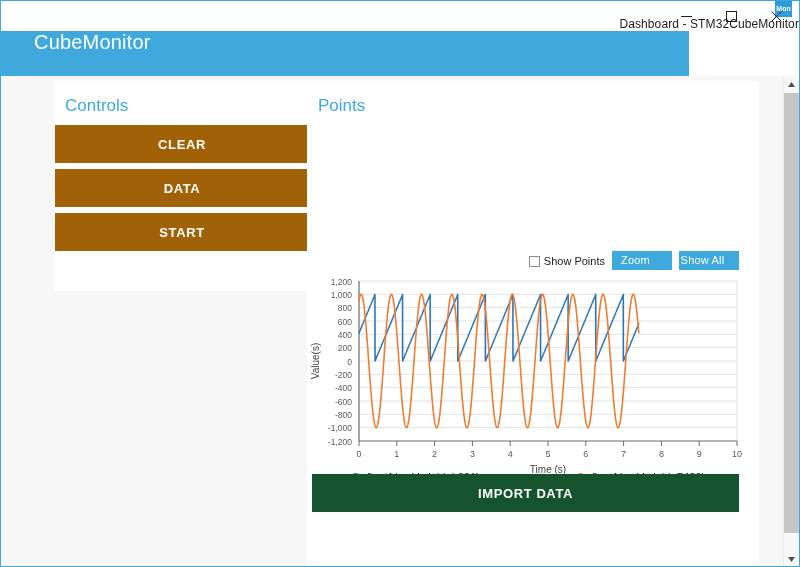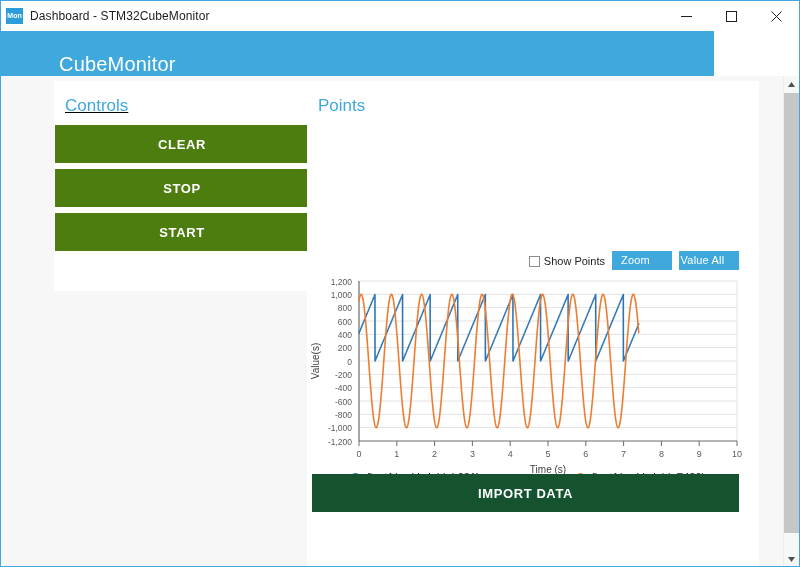--- a/index.html
+++ b/index.html
@@ -17,21 +17,21 @@
     box-sizing: border-box;
     border: 1px solid #3fa9dd;
     background: #ffffff;
     overflow: hidden;
   }
   
   .titlebar {
     position: absolute; left: 0; top: 0;
     width: 798px; height: 30px;
     background: #ffffff;
-    display: flex; align-items: center;
+    display: flex; align-items: flex-end; flex-direction: column;
   }
   .app-icon {
     width: 17px; height: 16px;
     margin-left: 5px; margin-right: 7px;
     background: #2d9cdb;
     color: #ffffff;
     font-size: 7px; line-height: 16px;
     text-align: center;
     font-weight: bold;
     overflow: hidden;
@@ -49,53 +49,53 @@
   .winbtn {
     width: 45px; height: 30px;
     display: flex; align-items: center; justify-content: center;
     color: #202020;
   }
   
   .appheader {
     position: absolute; left: 0; top: 30px;
     width: 688px; height: 45px;
     background: #3fa9dd;
-    display: flex; align-items: flex-end; padding-left: 25px;
+    display: flex; align-items: flex-start;
   }
   .appheader-title {
     color: #ffffff;
     font-size: 20px;
     margin-left: 33px;
     font-weight: 400;
     letter-spacing: 0.2px;
   }
   
   .page {
     position: absolute; left: 0; top: 75px;
     width: 784px; height: 491px;
     background: #f7f7f7;
   }
   .card {
     position: absolute;
     background: #ffffff;
     border: 1px solid #eeeeee;
     box-sizing: border-box;
   }
-  .card-controls { left: 53px; top: 5px; width: 253px; height: 210px; border:none;text-decoration:underline; }
+  .card-controls { left: 53px; top: 5px; width: 253px; height: 210px; border:none; }
   .card-charts   { left: 306px; top: 5px; width: 452px; height: 486px; border:none;}
   .card-title {
     color: #3fa9dd;
     font-size: 17px;
     font-weight: 400;
     margin: 15px 0 0 11px;
   }
   .btn-block {
     display: block;
     width: 254px; height: 38px;
-    background: #4d7c0f;
+    background: #a16207;
     color: #ffffff;
     border: none;
     font-size: 13px;
     font-weight: bold;
     letter-spacing: 0.6px;
     font-family: "Liberation Sans", sans-serif;
     cursor: pointer;
     margin: 0 0 6px 0;
   }
   .controls-btns { position: absolute; left: 1px; top: 44px; }
@@ -202,35 +202,35 @@
   <div class="appheader">
     <div class="appheader-title">CubeMonitor</div>
   </div>
 
   <div class="page">
 
     <div class="card card-controls">
       <div class="card-title">Controls</div>
       <div class="controls-btns">
         <button class="btn-block">CLEAR</button>
-        <button class="btn-block">STOP</button>
+        <button class="btn-block">DATA</button>
         <button class="btn-block">START</button>
       </div>
     </div>
 
     <div class="card card-charts">
       <div class="card-title">Points</div>
 
       <div class="chart-toolbar">
         <div class="showpoints">
           <span class="cbox"></span>
           <span class="showpoints-label">Show Points</span>
         </div>
         <button class="btn-small">Zoom</button>
-        <button class="btn-small">Value All</button>
+        <button class="btn-small">Show All</button>
       </div>
 
       <div class="chart-wrap">
         <svg id="chart-svg" width="442" height="208" viewBox="0 0 442 208">
             <text x="45" y="11.5" text-anchor="end" font-size="8.5" fill="#5a5a5a" font-family="&quot;Liberation Sans&quot;, sans-serif">1,200</text>
             <line x1="52" y1="21.333333333333332" x2="430" y2="21.333333333333332" stroke="#e2e2e2" stroke-width="1"></line>
             <text x="45" y="24.833333333333332" text-anchor="end" font-size="8.5" fill="#5a5a5a" font-family="&quot;Liberation Sans&quot;, sans-serif">1,000</text>
             <line x1="52" y1="34.666666666666664" x2="430" y2="34.666666666666664" stroke="#e2e2e2" stroke-width="1"></line>
             <text x="45" y="38.166666666666664" text-anchor="end" font-size="8.5" fill="#5a5a5a" font-family="&quot;Liberation Sans&quot;, sans-serif">800</text>
             <line x1="52" y1="48" x2="430" y2="48" stroke="#e2e2e2" stroke-width="1"></line>

